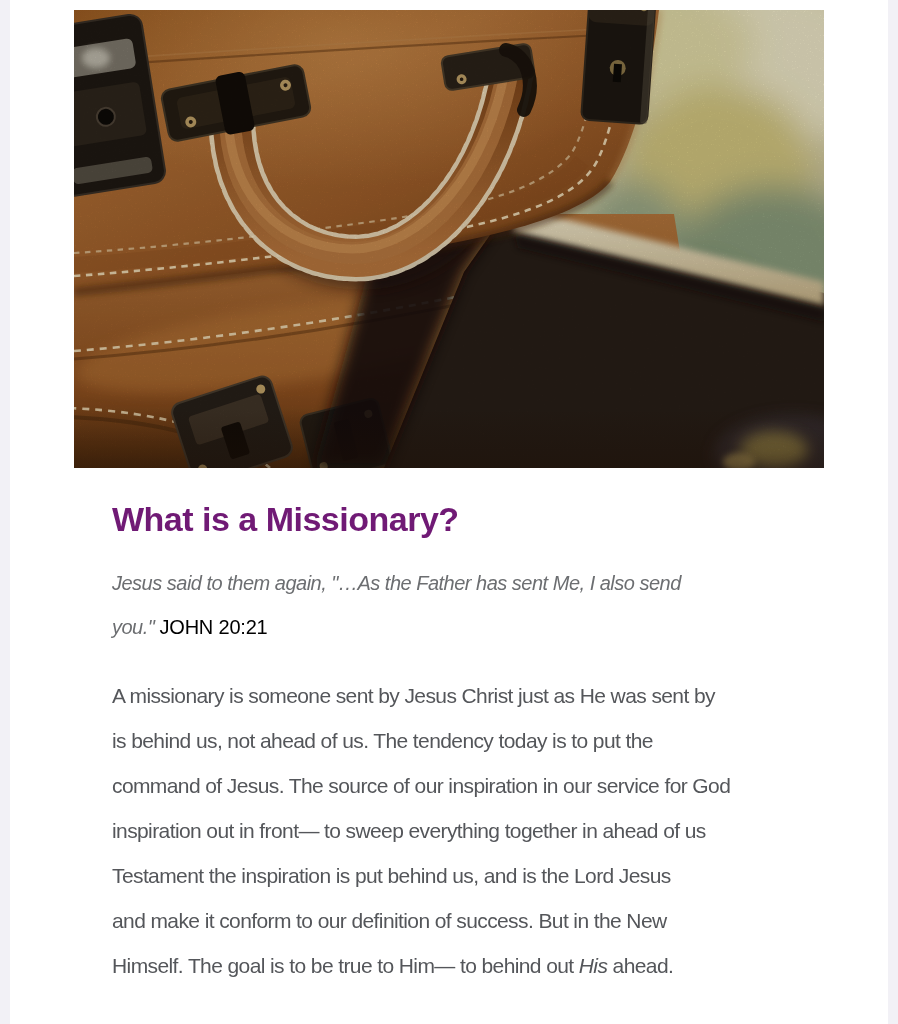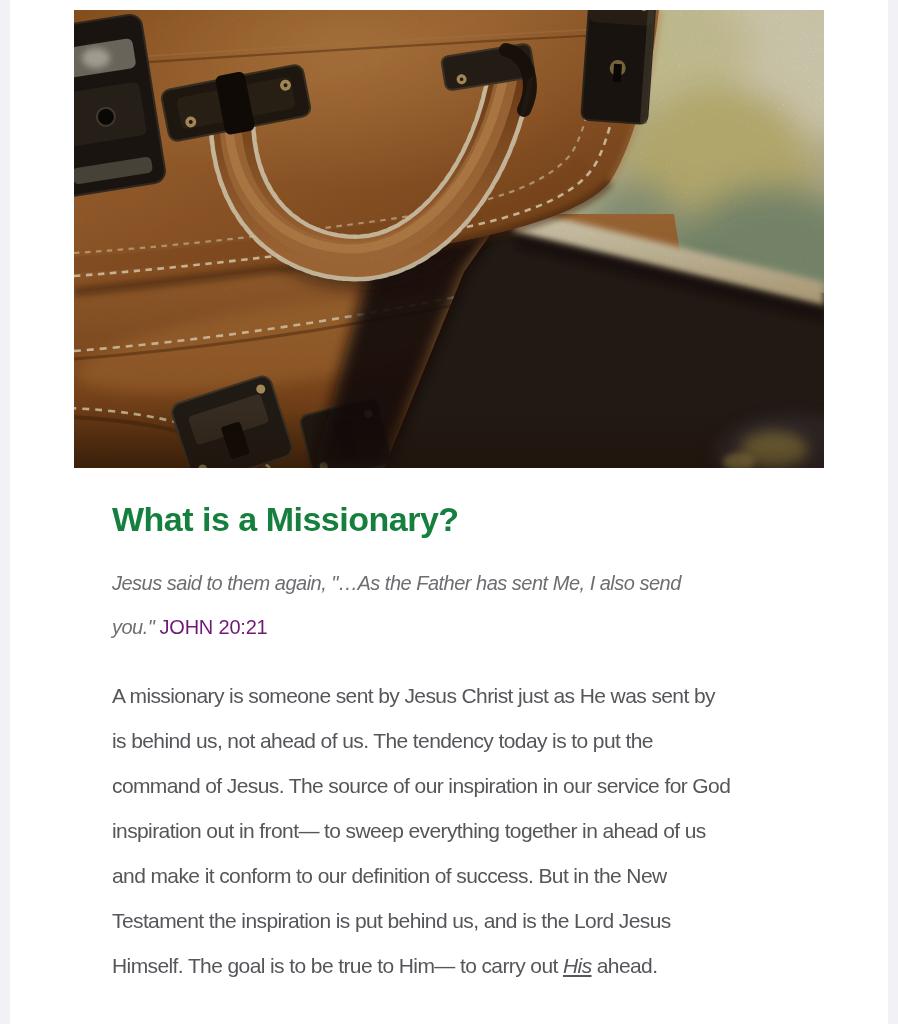--- a/index.html
+++ b/index.html
@@ -13,38 +13,38 @@
     background:#ffffff;
     padding:10px 0 30px;
     min-height:984px;
   }
   .hero { width:750px; margin:0 auto; }
   .hero svg { display:block; }
   .content { padding:0 90px 0 102px; }
   h1.article-title {
     margin:30px 0 0;
     font-size:34px; line-height:42px; font-weight:700;
-    color:#15803d; letter-spacing:-0.5px;
+    color:#701a75; letter-spacing:-0.5px;
   }
   .quote {
     margin-top:21px;
     font-size:20px; line-height:44px;
     font-style:italic; color:#6c6e71; letter-spacing:-0.5px;
   }
   .quote .verse-link {
-    font-style:normal; color:#701a75; text-decoration:none;
+    font-style:normal; color:#000000; text-decoration:none;
     letter-spacing:-0.2px;
   }
   .body-text {
     margin-top:24px;
     font-size:21px; line-height:45px;
     color:#54565a; letter-spacing:-0.6px;
   }
   .tline { white-space:nowrap; }
-  em { font-style:italic;text-decoration:underline; }
+  em { font-style:italic; }
 </style>
 </head>
 <body>
 
 <div class="card">
 
   <div class="hero">
 
     <svg width="750" height="458" viewBox="0 0 750 458" role="img">
       <defs>
@@ -193,19 +193,19 @@
     <div class="quote">
         <div class="tline"><span>Jesus said to them again, "…As the Father has sent Me, I also send</span></div>
         <div class="tline"><span>you." </span><a href="#" class="verse-link">JOHN 20:21</a></div>
       </div>
 
     <div class="body-text">
         <div class="tline"><span>A missionary is someone sent by Jesus Christ just as He was sent by</span></div>
         <div class="tline"><span>is behind us, not ahead of us. The tendency today is to put the</span></div>
         <div class="tline"><span>command of Jesus. The source of our inspiration in our service for God</span></div>
         <div class="tline"><span>inspiration out in front— to sweep everything together in ahead of us</span></div>
+        <div class="tline"><span>Testament the inspiration is put behind us, and is the Lord Jesus</span></div>
         <div class="tline"><span>and make it conform to our definition of success. But in the New</span></div>
-        <div class="tline"><span>Testament the inspiration is put behind us, and is the Lord Jesus</span></div>
-        <div class="tline"><span>Himself. The goal is to be true to Him— to carry out </span><em>His</em><span> ahead.</span></div>
+        <div class="tline"><span>Himself. The goal is to be true to Him— to behind out </span><em>His</em><span> ahead.</span></div>
       </div>
   </div>
 
 </div>
 
 </body></html>

